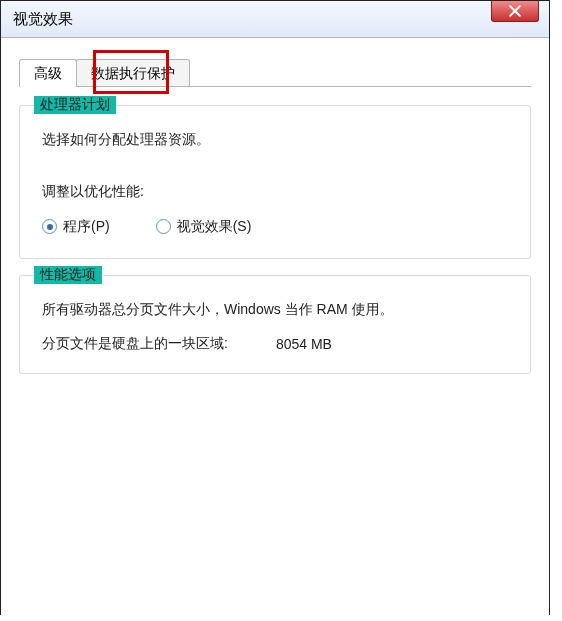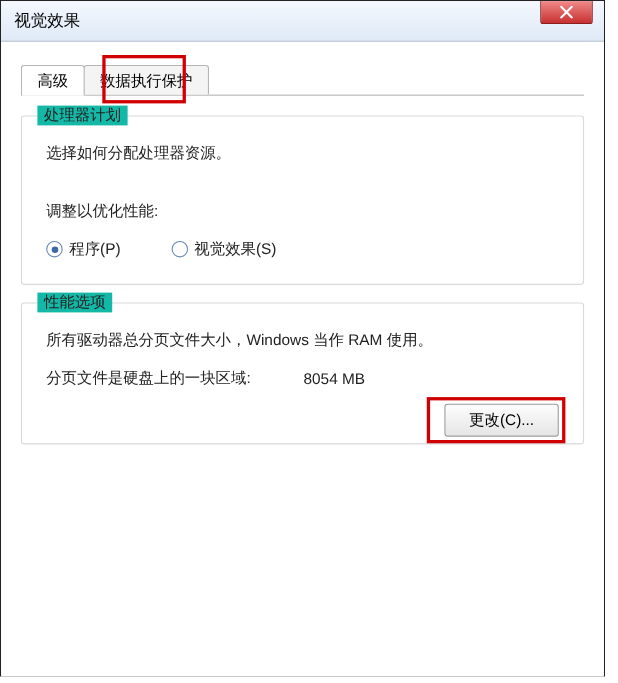--- a/index.html
+++ b/index.html
@@ -231,21 +231,17 @@
         </div>
       </div>
 
       <div class="group">
         <span class="legend">性能选项</span>
         <div class="group-row">所有驱动器总分页文件大小，Windows 当作 RAM 使用。</div>
         <div class="kv-row">
           <span class="label">分页文件是硬盘上的一块区域:</span>
           <span class="value">8054 MB</span>
         </div>
-        <div class="button-row">
-          <button class="win-button">更改(C)...</button>
-          <div class="button-highlight"></div>
-        </div>
       </div>
 
     </div>
   </div>
 </div>
 
 </body></html>

